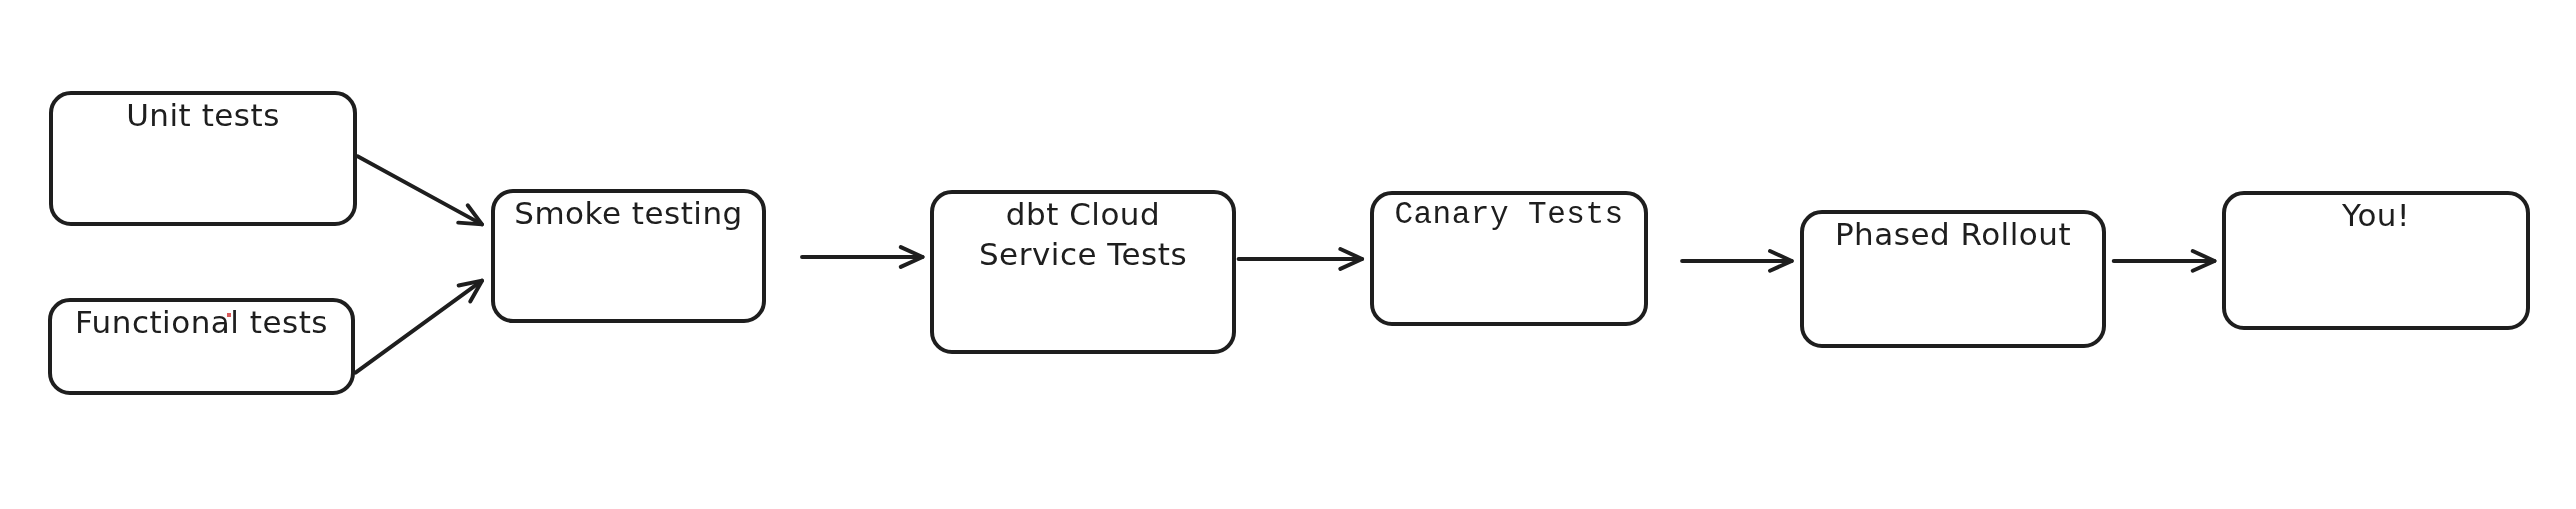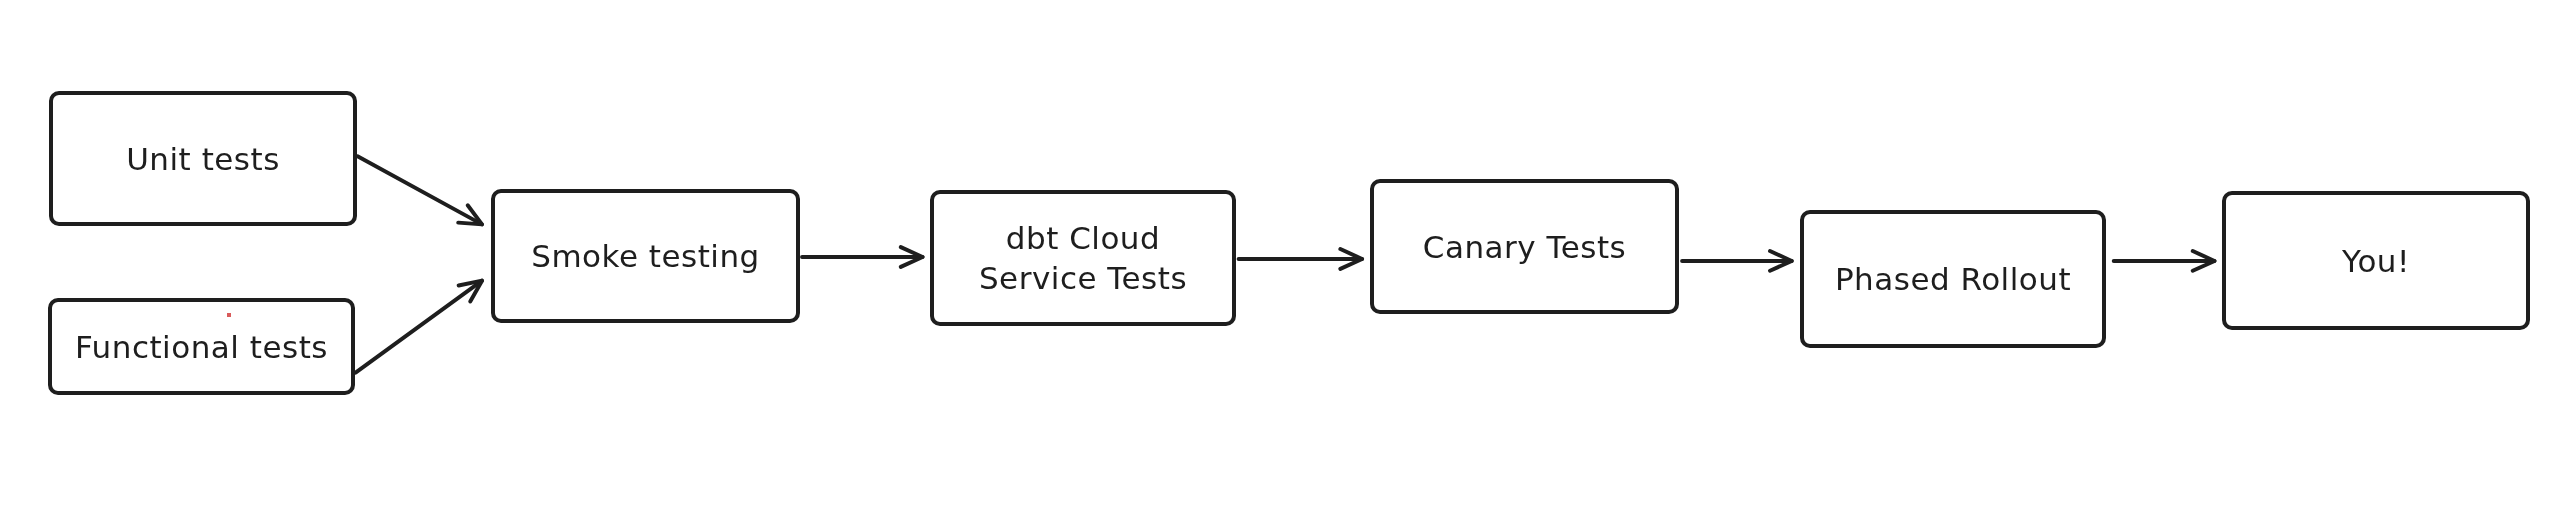--- a/index.html
+++ b/index.html
@@ -20,39 +20,38 @@
     left: 0;
     top: 0;
     width: 2576px;
     height: 510px;
   }
   .node {
     position: absolute;
     box-sizing: border-box;
     background: #ffffff;
     border: 4px solid #1e1e1e;
-    border-radius: 10px;
+    border-radius: 22px;
     display: flex;
-    align-items: center;
     justify-content: center;
   }
   .node-label {
     color: #1e1e1e;
     font-size: 31px;
     line-height: 40px;
     text-align: center;
     white-space: pre-line;
     letter-spacing: 0.5px;
   }
   
   #node-unit-tests      { left: 49px;   top: 91px;  width: 308px; height: 135px; }
   #node-functional-tests{ left: 48px;   top: 298px; width: 307px; height: 97px; }
-  #node-smoke-testing   { left: 491px;  top: 189px; width: 309px; height: 134px; }
-  #node-dbt-cloud       { left: 930px;  top: 190px; width: 306px; height: 136px; }
-  #node-canary-tests    { left: 1370px; top: 179px; width: 309px; height: 135px; }
+  #node-smoke-testing   { left: 491px;  top: 189px; width: 275px; height: 134px; }
+  #node-dbt-cloud       { left: 930px;  top: 190px; width: 306px; height: 164px; }
+  #node-canary-tests    { left: 1370px; top: 191px; width: 278px; height: 135px; font-family: Liberation Mono, monospace; }
   #node-phased-rollout  { left: 1800px; top: 210px; width: 306px; height: 138px; }
   #node-you             { left: 2222px; top: 191px; width: 308px; height: 139px; }
   .red-dot {
     position: absolute;
     left: 227px;
     top: 313px;
     width: 4px;
     height: 4px;
     background: #d95b5b;
   }

